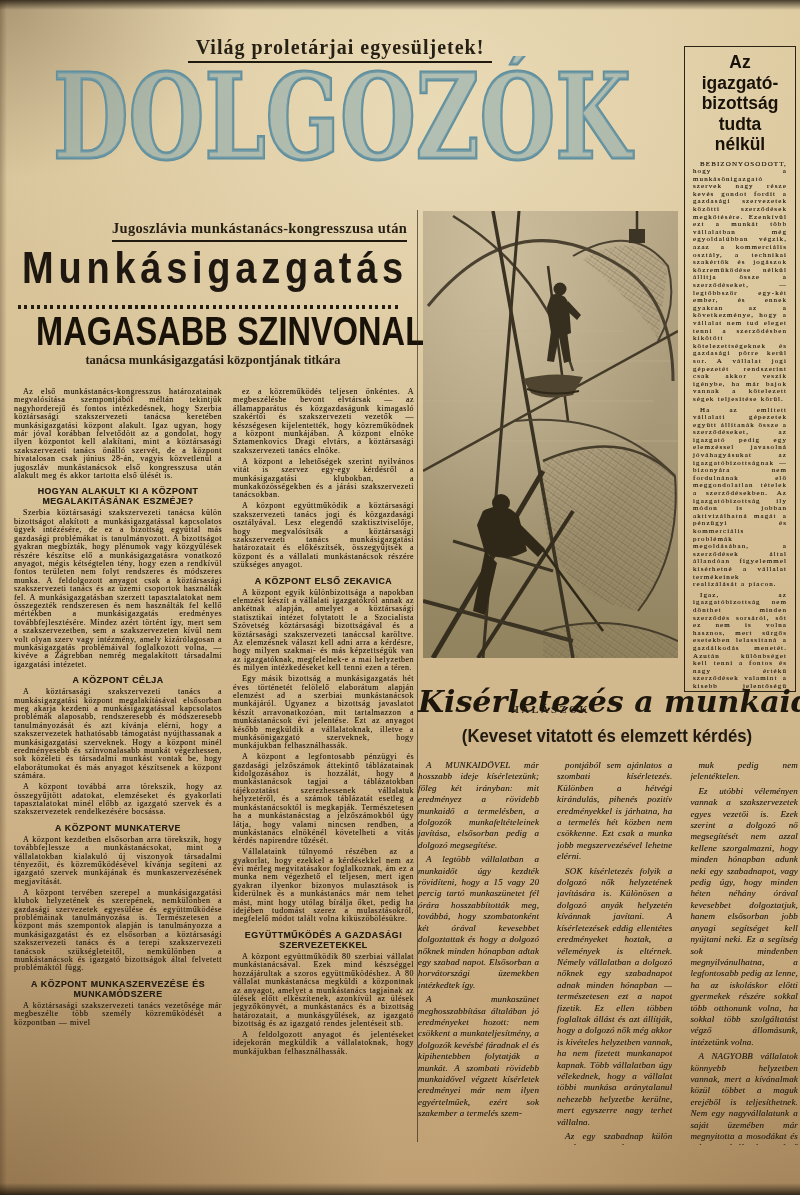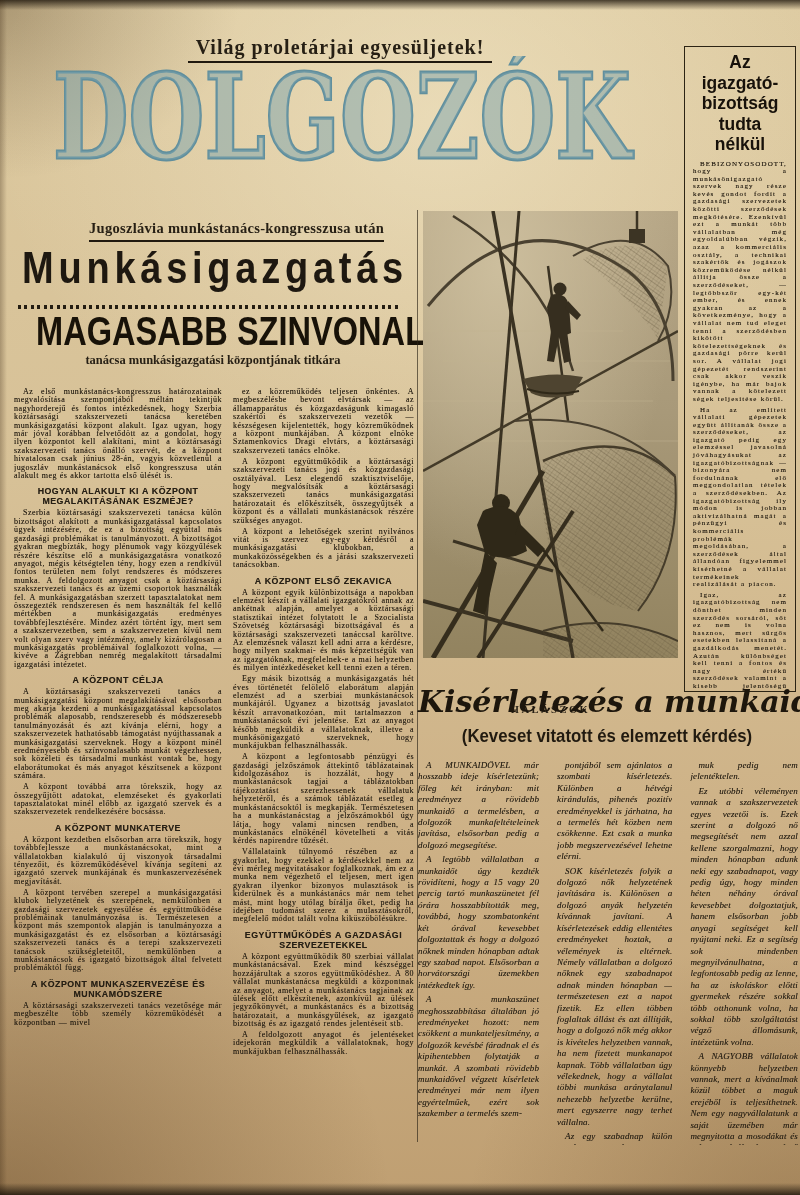--- a/index.html
+++ b/index.html
@@ -28,21 +28,21 @@
   .slogan{position:absolute;top:36px;left:0;width:680px;text-align:center;}
   .slogan span{display:inline-block;font-weight:bold;font-size:20px;letter-spacing:1px;
     border-bottom:2.5px solid #20190f;padding:0 8px 2px;}
   .masthead{position:absolute;left:42px;top:56px;width:600px;height:124px;}
 
   .dateline{position:absolute;left:10px;top:185px;width:668px;box-sizing:border-box;
     border-top:2px solid #251d10;border-bottom:2px solid #251d10;
     display:flex;justify-content:space-between;align-items:center;
     padding:2px 10px;font-size:10.5px;font-weight:bold;letter-spacing:.4px;}
 
-  .kicker-wrap{position:absolute;left:89px;top:219px;}
+  .kicker-wrap{position:absolute;left:112px;top:219px;}
   .kicker{display:inline-block;font-weight:bold;font-size:14.5px;letter-spacing:.3px;
     border-bottom:2px solid #20190f;padding-bottom:3px;}
 
   .title1{position:absolute;left:12px;top:246px;width:402px;margin:0;text-align:center;
     font-family:"Liberation Sans",sans-serif;font-weight:bold;font-size:40px;
     letter-spacing:5px;white-space:nowrap;transform:scale(.95,1.1);color:#1e1810;}
   .ornament{position:absolute;left:18px;top:305px;width:382px;height:4px;
     background:repeating-linear-gradient(90deg,#241d12 0 3px,transparent 3px 6.5px);}
   .title2{position:absolute;left:12px;top:311px;width:402px;margin:0;text-align:center;
     font-family:"Liberation Sans",sans-serif;font-weight:bold;font-size:37px;
@@ -128,22 +128,22 @@
       <p class="para">A köztársasági szakszervezeti tanács a munkásigazgatási központ megalakításával elsősorban meg akarja kezdeni a munkásigazgatással kapcsolatos problémák alaposabb, rendszeresebb és módszeresebb tanulmányozását és azt kívánja elérni, hogy a szakszervezetek hathatósabb támogatást nyújthassanak a munkásigazgatási szerveknek. Hogy a központ minél eredményesebb és színvonalasabb munkát végezhessen, sok közéleti és társadalmi munkást vontak be, hogy elaborátumokat és más anyagot készítsenek a központ számára.</p>
       <p class="para">A központ továbbá arra törekszik, hogy az összegyűjtött adatokat, elemzéseket és gyakorlati tapasztalatokat minél előbb az igazgató szervek és a szakszervezetek rendelkezésére bocsássa.</p>
       <div class="subhead">A KÖZPONT MUNKATERVE</div>
       <p class="para">A központ kezdetben elsősorban arra törekszik, hogy továbbfejlessze a munkástanácsokat, mint a vállalatokban kialakuló új viszonyok társadalmi tényezőit, és közreműködésével kívánja segíteni az igazgató szervek munkájának és munkaszervezésének megjavítását.</p>
       <p class="para">A központ tervében szerepel a munkásigazgatási klubok helyzetének és szerepének, nemkülönben a gazdasági szervezetek egyesülése és együttműködése problémáinak tanulmányozása is. Természetesen a központ más szempontok alapján is tanulmányozza a munkásigazgatást és ez elsősorban a köztársasági szakszervezeti tanács és a terepi szakszervezeti tanácsok szükségleteitől, nemkülönben a munkástanácsok és igazgató bizottságok által felvetett problémáktól függ.</p>
       <div class="subhead">A KÖZPONT MUNKASZERVEZÉSE ÉS MUNKAMÓDSZERE</div>
       <p class="para">A köztársasági szakszervezeti tanács vezetősége már megbeszélte több személy közreműködését a központban — mivel</p>
     </div>
   <div class="col col2">
       <p class="para">ez a közreműködés teljesen önkéntes. A megbeszélésbe bevont elvtársak — az államapparátus és közgazdaságunk kimagasló szakértői és szakszervezeti vezetők — készségesen kijelentették, hogy közreműködnek a központ munkájában. A központ elnöke Sztamenkovics Dragi elvtárs, a köztársasági szakszervezeti tanács elnöke.</p>
+      <p class="para">A központ a lehetőségek szerint nyilvános vitát is szervez egy-egy kérdésről a munkásigazgatási klubokban, a munkaközösségekben és a járási szakszervezeti tanácsokban.</p>
       <p class="para">A központ együttműködik a köztársasági szakszervezeti tanács jogi és közgazdasági osztályával. Lesz elegendő szaktisztviselője, hogy megvalósítsák a köztársasági szakszervezeti tanács munkásigazgatási határozatait és előkészítsék, összegyűjtsék a központ és a vállalati munkástanácsok részére szükséges anyagot.</p>
-      <p class="para">A központ a lehetőségek szerint nyilvános vitát is szervez egy-egy kérdésről a munkásigazgatási klubokban, a munkaközösségekben és a járási szakszervezeti tanácsokban.</p>
       <div class="subhead">A KÖZPONT ELSŐ ZEKAVICA</div>
       <p class="para">A központ egyik különbizottsága a napokban elemzést készít a vállalati igazgatókról annak az ankétnak alapján, amelyet a köztársasági statisztikai intézet folytatott le a Szocialista Szövetség köztársasági bizottságával és a köztársasági szakszervezeti tanáccsal karöltve. Az elemzésnek választ kell adni arra a kérdésre, hogy milyen szakmai- és más képzettségük van az igazgatóknak, megfelelnek-e a mai helyzetben és milyen intézkedéseket kell tenni ezen a téren.</p>
       <p class="para">Egy másik bizottság a munkásigazgatás hét éves történetét felölelő elaborátum alapján elemzést ad a szerbiai munkástanácsok munkájáról. Ugyanez a bizottság javaslatot készít arravonatkozóan, mit tartalmazzon a munkástanácsok évi jelentése. Ezt az anyagot később megküldik a vállalatoknak, illetve a munkásönigazgató szerveknek, hogy munkájukban felhasználhassák.</p>
       <p class="para">A központ a legfontosabb pénzügyi és gazdasági jelzőszámok áttekintő táblázatainak kidolgozásához is hozzálát, hogy a munkástanácsok tagjai a táblázatokban tájékoztatást szerezhessenek vállalatuk helyzetéről, és a számok táblázatát esetleg a munkástanácsoktól is megkapják. Természetesen ha a munkástanácstag a jelzőszámokból úgy látja, hogy valami nincsen rendben, a munkástanács elnökénél követelheti a vitás kérdés napirendre tűzését.</p>
       <p class="para">Vállalataink túlnyomó részében az a gyakorlat, hogy ezekkel a kérdésekkel nem az évi mérleg megvitatásakor foglalkoznak, ám ez a munka nem végezhető el teljesen, mert igen gyakran ilyenkor bizonyos mulasztások is kiderülnek és a munkástanács már nem tehet mást, mint hogy utólag bírálja őket, pedig ha idejében tudomást szerez a mulasztásokról, megfelelő módot talált volna kiküszöbölésükre.</p>
       <div class="subhead">EGYÜTTMŰKÖDÉS A GAZDASÁGI SZERVEZETEKKEL</div>
       <p class="para">A központ együttműködik 80 szerbiai vállalat munkástanácsával. Ezek mind készséggel hozzájárultak a szoros együttműködéshez. A 80 vállalat munkástanácsa megküldi a központnak az anyagot, amelyet a munkástanács tagjainak az ülések előtt elkészítenek, azonkívül az ülések jegyzőkönyvét, a munkástanács és a bizottság határozatait, a munkásgyűlések, az igazgató bizottság és az igazgató rendes jelentéseit stb.</p>
       <p class="para">A feldolgozott anyagot és jelentéseket idejekorán megküldik a vállalatoknak, hogy munkájukban felhasználhassák.</p>
     </div>
 

